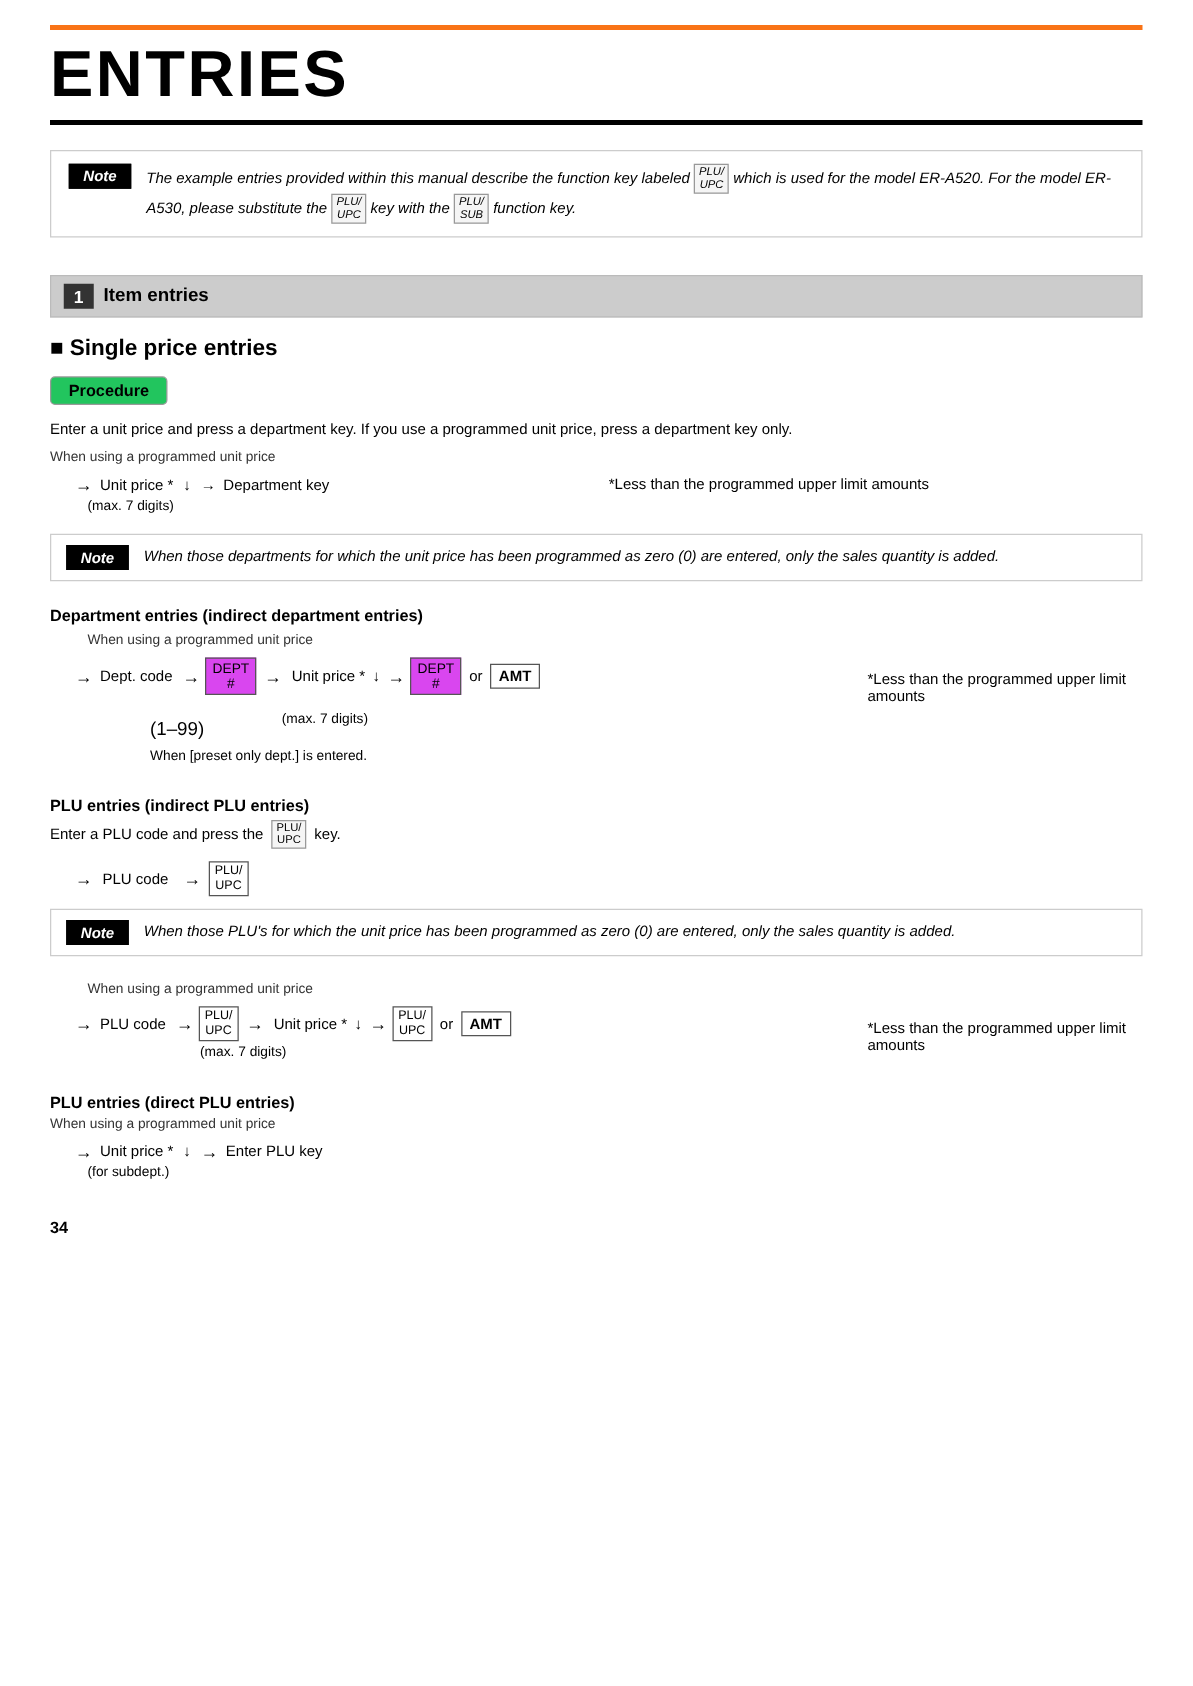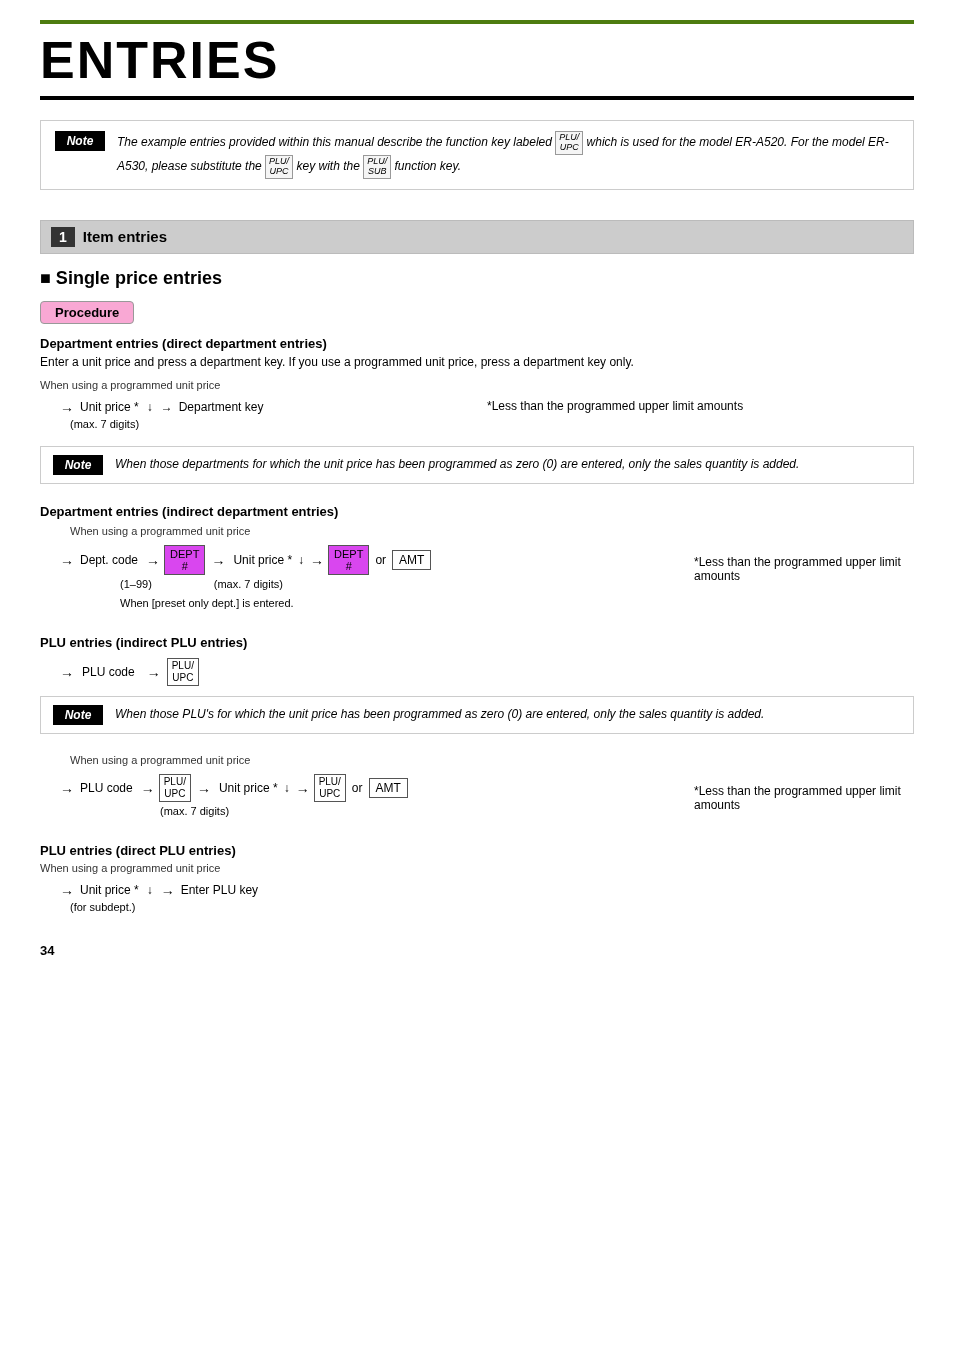--- a/index.html
+++ b/index.html
@@ -10,21 +10,21 @@
       color: #000;
       width: 954px;
       min-height: 1349px;
       padding: 20px 40px 40px 40px;
     }
 
     
     .page-title {
       font-size: 52px;
       font-weight: 900;
-      border-top: 4px solid #4d7c0f;
+      border-top: 4px solid #f97316;
       border-bottom: 4px solid #000;
       padding: 6px 0;
       margin-bottom: 20px;
       letter-spacing: 2px;
     }
 
     
     .note-box {
       display: flex;
       align-items: flex-start;
@@ -90,21 +90,21 @@
     
     .subsection-title {
       font-size: 18px;
       font-weight: bold;
       margin-bottom: 12px;
     }
 
     
     .procedure-btn {
       display: inline-block;
-      background: #f9a8d4;
+      background: #22c55e;
       border: 1px solid #999;
       border-radius: 4px;
       padding: 3px 14px;
       font-size: 13px;
       font-weight: bold;
       margin-bottom: 12px;
     }
 
     
     .dept-heading {
@@ -130,21 +130,21 @@
       font-size: 11px;
       text-align: center;
       background: #d946ef;
       display: inline-block;
       min-width: 30px;
     }
     .key-box-amt {
       border: 1px solid #555;
       padding: 2px 6px;
       font-size: 12px;
-      font-weight: normal;
+      font-weight: bold;
       background: #fff;
       display: inline-block;
     }
     .key-box-plu {
       border: 1px solid #555;
       padding: 1px 4px;
       font-size: 10px;
       line-height: 1.2;
       text-align: center;
       background: #fff;
@@ -231,21 +231,20 @@
   <span>Item entries</span>
 </div>
 
 
 <div class="subsection-title">■  Single price entries</div>
 
 <div class="procedure-btn">Procedure</div>
 
 
 <div class="section-block">
-  <div class="dept-heading">Department entries (direct department entries)</div>
   <div class="desc-text">Enter a unit price and press a department key.  If you use a programmed unit price, press a department key only.</div>
 
   <div class="two-col">
     <div class="col-left">
       <div class="small-label">When using a programmed unit price</div>
       <div class="flow-container">
         <div class="flow-line">
           <span style="font-size:14px;">→</span>
           <span style="margin:0 4px;">Unit price *</span>
           <span style="font-size:12px; margin:0 2px;">↓</span>
@@ -283,38 +282,43 @@
           <span class="key-box">DEPT<br>#</span>
           <span style="font-size:14px; margin:0 4px;">→</span>
           <span style="margin:0 2px;">Unit price *</span>
           <span style="font-size:12px; margin:0 2px;">↓</span>
           <span style="font-size:14px; margin:0 2px;">→</span>
           <span class="key-box">DEPT<br>#</span>
           <span style="margin:0 4px;">or</span>
           <span class="key-box-amt">AMT</span>
         </div>
         <div class="flow-line" style="margin-left:60px;">
-          <span style="font-size:11px; margin-right:60px;">(1–99)</span>
+          <span style="font-size:15px; margin-right:60px;margin-top:16px;">(1–99)</span>
           <span style="font-size:11px;">(max. 7 digits)</span>
         </div>
         <div class="flow-line" style="margin-left:60px;">
           <span style="font-size:11px; margin-top:4px;">When [preset only dept.] is entered.</span>
         </div>
       </div>
     </div>
     <div style="flex:0 0 220px; font-size:12px; padding-top:30px;">
       <span>*Less than the programmed upper limit</span><br>
       <span>amounts</span>
     </div>
   </div>
 </div>
 
 
 <div class="section-block">
   <div class="dept-heading">PLU entries (indirect PLU entries)</div>
+  <div class="desc-text">
+    <span>Enter a PLU code and press the</span>
+    <span class="key-badge" style="margin:0 3px;">PLU/<br>UPC</span>
+    <span>key.</span>
+  </div>
 
   <div class="flow-container">
     <div class="flow-line">
       <span style="font-size:14px;">→</span>
       <span style="margin:0 6px;">PLU code</span>
       <span style="font-size:14px; margin:0 4px;">→</span>
       <span class="key-box-plu">PLU/<br>UPC</span>
     </div>
   </div>
 

